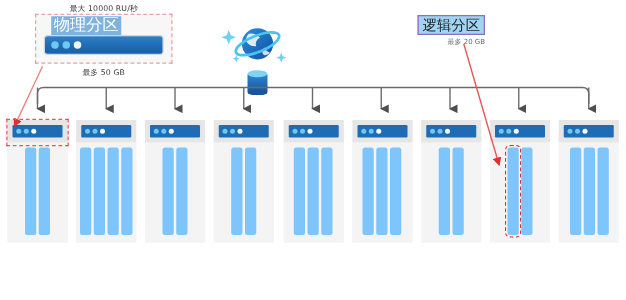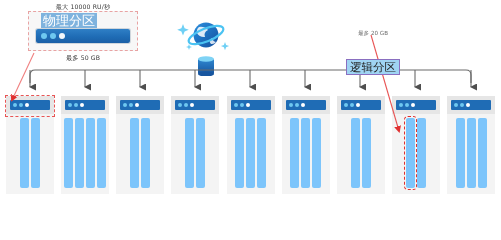--- a/index.html
+++ b/index.html
@@ -51,29 +51,28 @@
   }
   #pp-bar .dot{
     position:absolute;top:4px;width:6px;height:6px;border-radius:50%;
   }
   #pp-bar .d1{left:5px;background:#6ec8f0;}
   #pp-bar .d2{left:14px;background:#6ec8f0;}
   #pp-bar .d3{left:23px;background:#f2f7fb;}
 
   
   #lp-label{
-    position:absolute;left:346px;top:12px;
+    position:absolute;left:334px;top:12px;
     font-size:11.5px;line-height:14px;
     color:#222222;
     background:#9fd4f3;
     border:1px solid #8a6fc0;
     padding:0px 3px;
     white-space:nowrap;
     z-index:6;
-    margin-top:47px;
   }
   #lp-sub{
     position:absolute;left:358px;top:30px;
     font-size:5.6px;color:#6b6b6b;white-space:nowrap;
     z-index:5;
   }
 
   
   #cosmos{position:absolute;left:175px;top:14px;width:62px;height:62px;}
 

